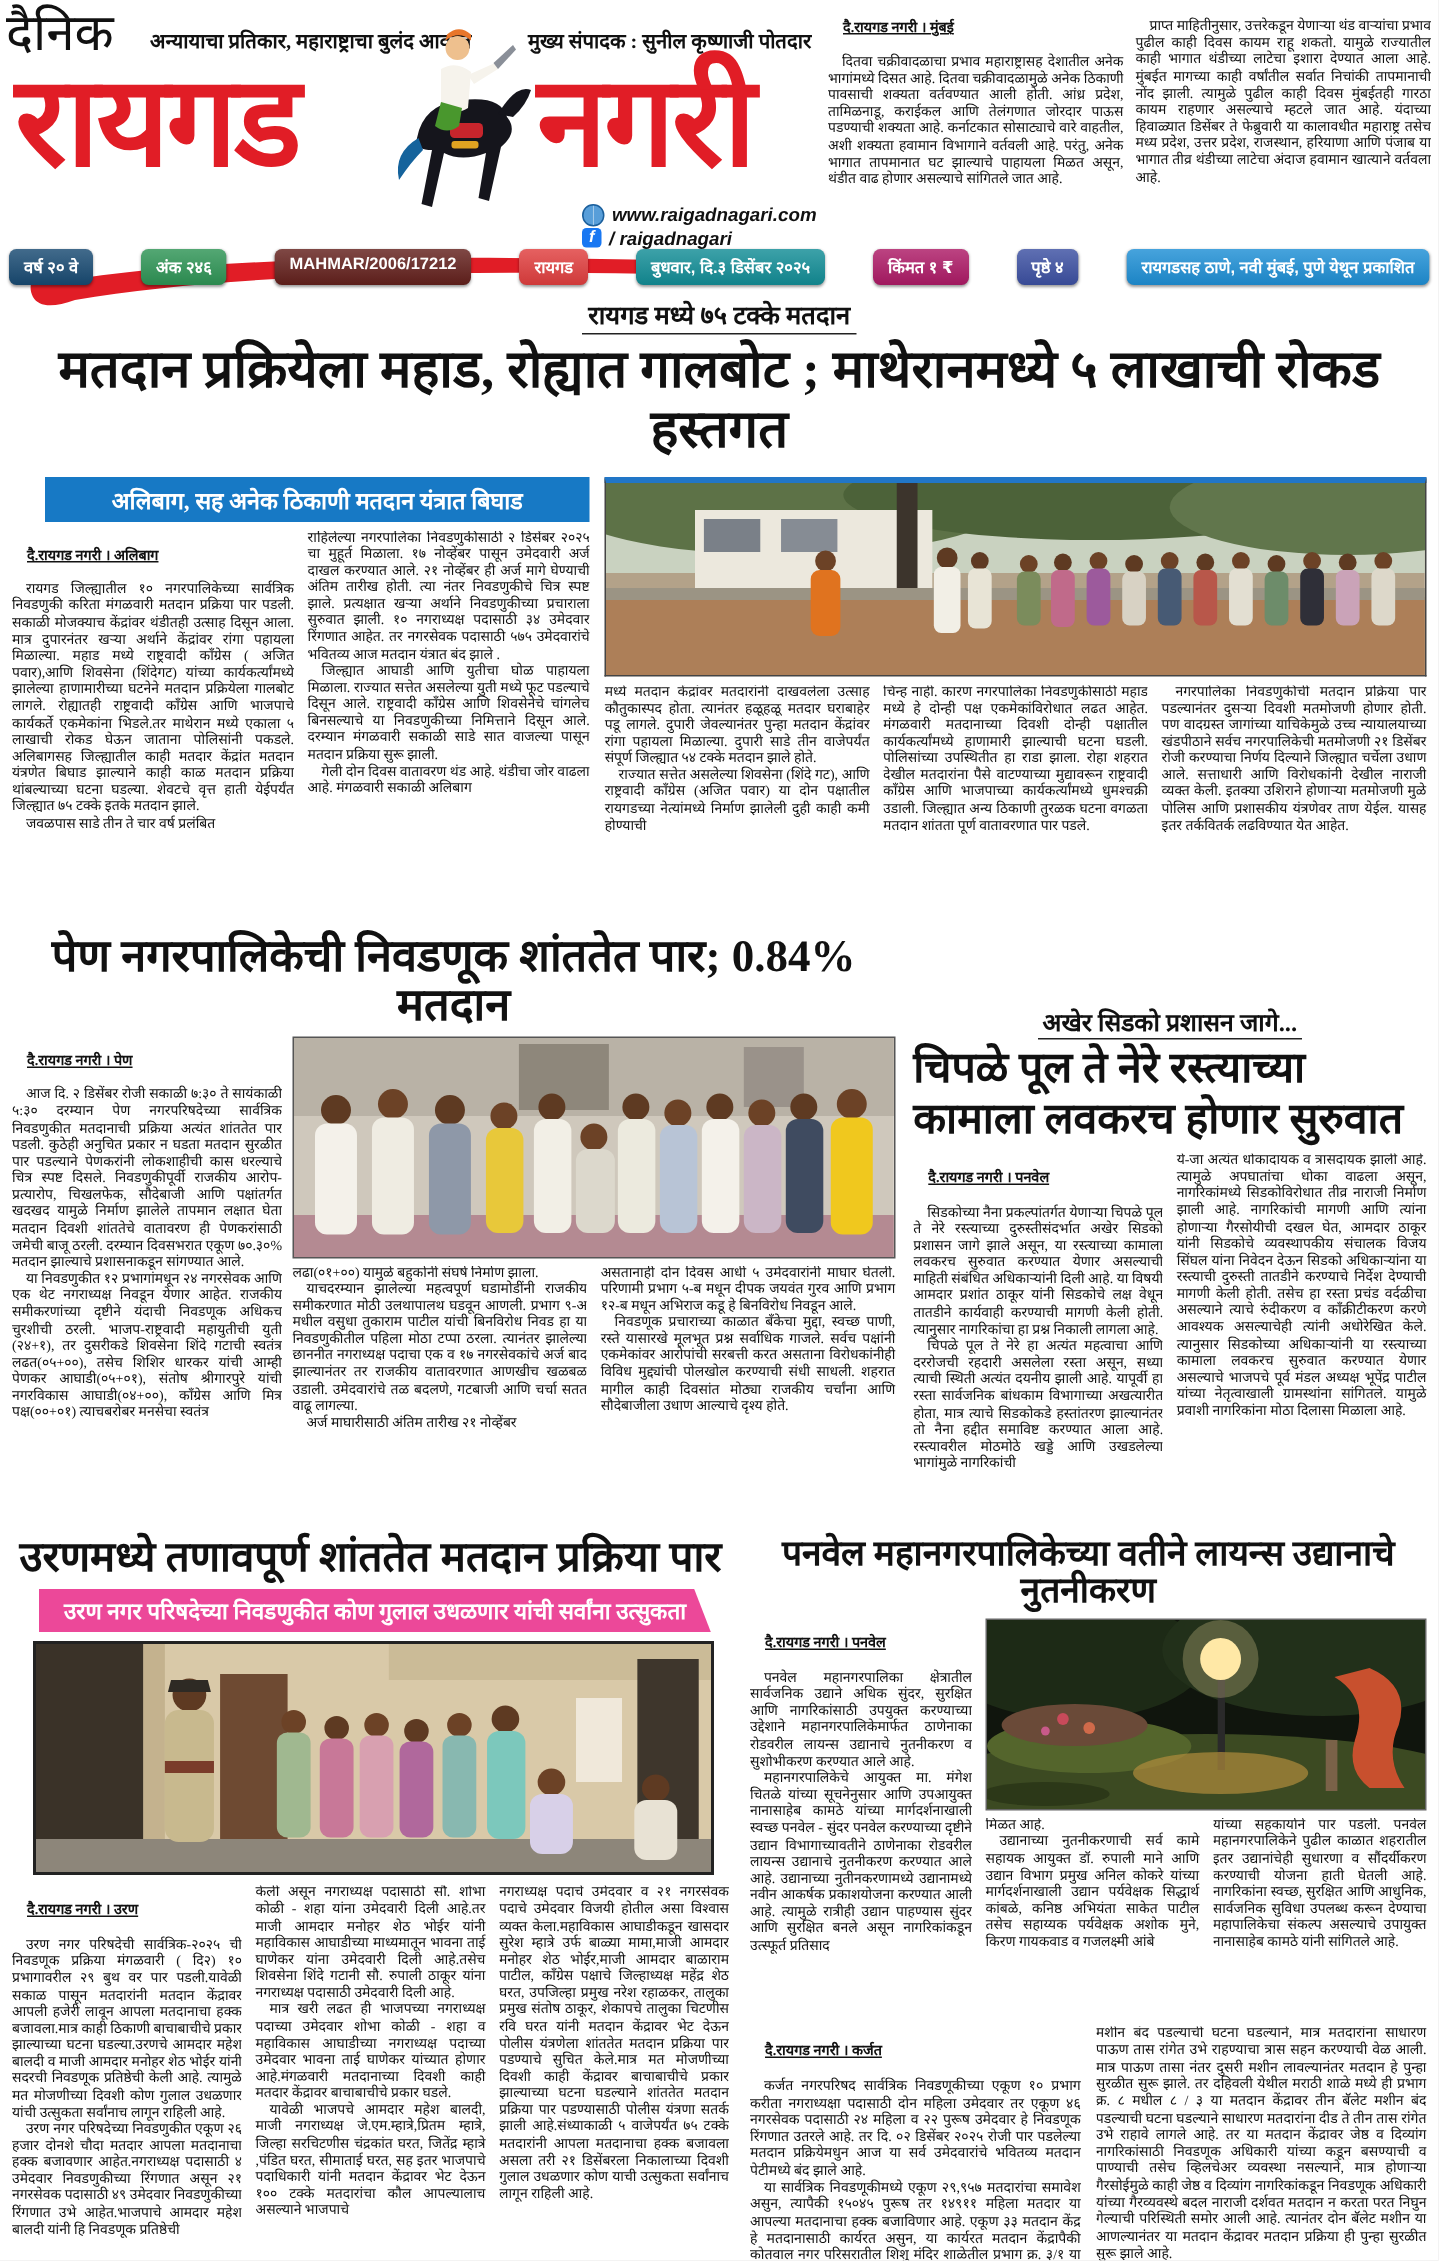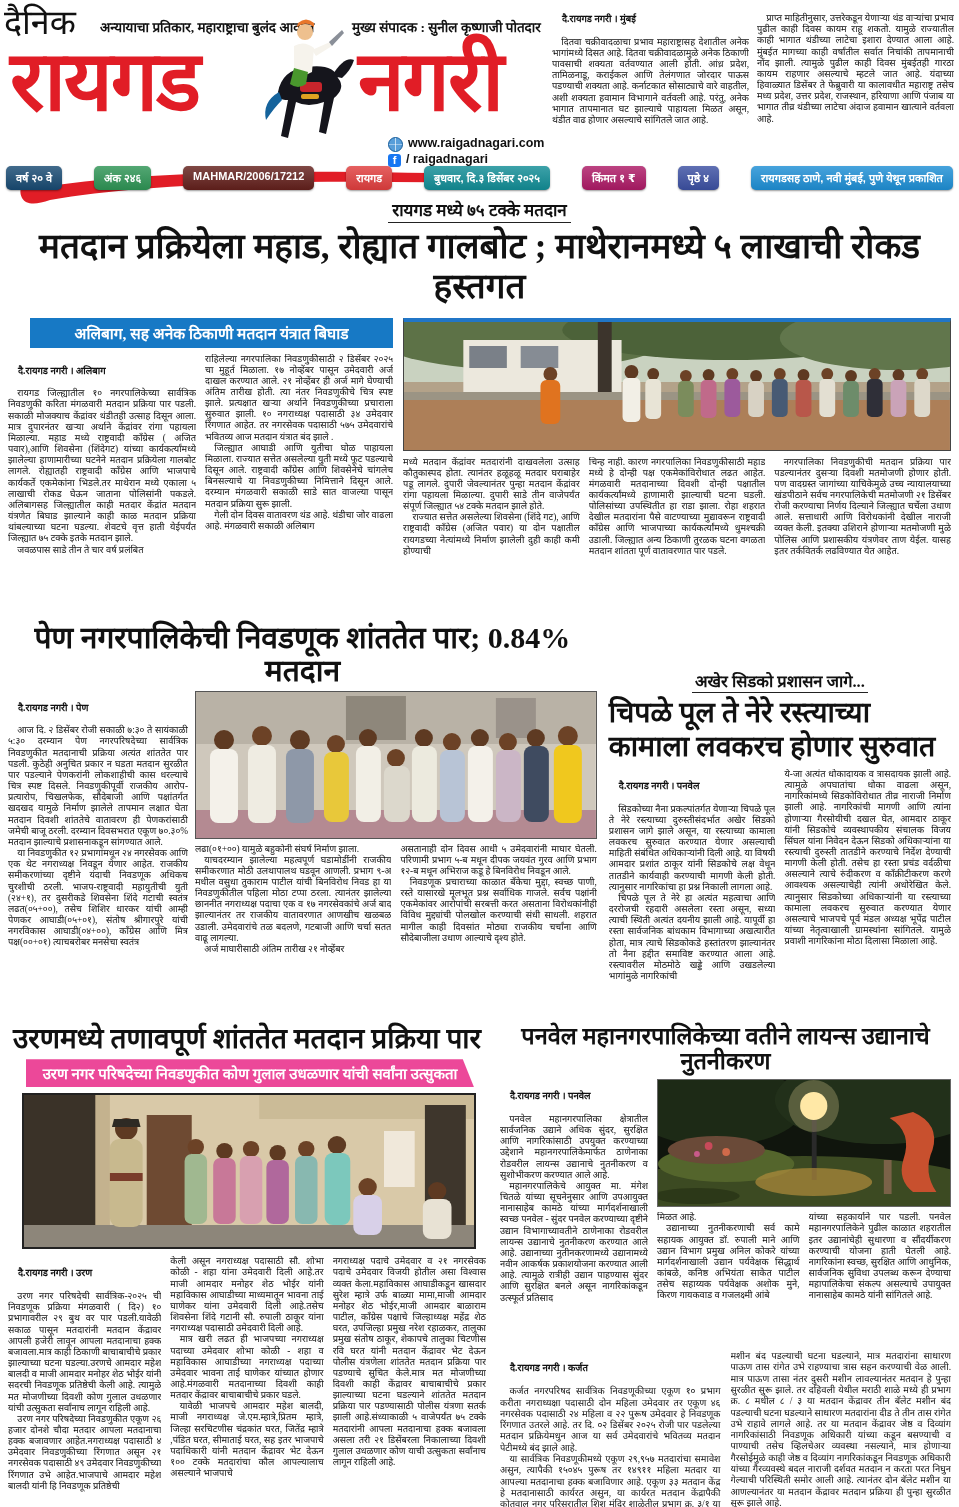--- a/index.html
+++ b/index.html
@@ -12,35 +12,35 @@
   .editor-line{position:absolute;left:352px;top:18px;font-size:13.5px;font-weight:bold;}
   .title-row{position:absolute;left:6px;top:36px;width:552px;height:100px;}
   .title-part{font-size:84px;font-weight:bold;color:#e11d26;line-height:.95;
               font-family:"Liberation Sans","DejaVu Sans",sans-serif;letter-spacing:-2px;}
   .tp1{position:absolute;left:4px;top:6px;}
   .tp2{position:absolute;left:352px;top:6px;}
   .horse{position:absolute;left:248px;top:-24px;width:104px;height:146px;z-index:2;}
   .swoosh{position:absolute;left:10px;top:128px;width:530px;height:40px;}
   .site-block{position:absolute;left:388px;top:136px;font-size:12.5px;font-weight:bold;
               font-family:"Liberation Sans","DejaVu Sans",sans-serif;}
-  .site-row{display:flex;align-items:flex-end;gap:5px;line-height:1.25;}
+  .site-row{display:flex;align-items:flex-start;gap:5px;line-height:1.25;font-style:italic;}
   .globe-ic{display:inline-block;width:13px;height:13px;border-radius:50%;
             background:radial-gradient(circle,#fff 0 2px,transparent 2px),#2e86d0;
             border:1px solid #1b5f9c;
             background-image:linear-gradient(#fff3 49%,#fff8 50%,#fff3 51%),
                              linear-gradient(90deg,transparent 46%,#ffffffaa 50%,transparent 54%);}
   .fb-ic{display:inline-block;width:13px;height:13px;border-radius:3px;background:#1877f2;color:#fff;
          font-family:"Liberation Sans",sans-serif;font-size:11px;font-weight:bold;text-align:center;line-height:13px;}
   
   .weather{position:absolute;left:552px;top:2px;width:402px;}
   .weather h2{margin:2px 0 4px;font-size:20.5px;line-height:1.15;text-align:center;}
   .w-cols{display:flex;gap:8px;}
   .w-col{width:50%;height:126px;overflow:hidden;font-size:9.3px;line-height:1.2;
          text-align:justify;white-space:pre-line;}
-  .byline{font-weight:bold;font-size:9.6px;margin:0 0 1px 10px;}
+  .byline{font-weight:bold;font-size:9.6px;margin:0 0 1px 10px;text-decoration:underline;}
   
   .badges{position:absolute;left:0;top:166px;width:947px;padding:0 6px;display:flex;
           justify-content:space-between;gap:4px;}
   .badge{border-radius:5px;color:#fff;font-size:11px;font-weight:bold;padding:4px 10px 5px;
          white-space:nowrap;text-align:center;box-shadow:0 1px 2px #0006;
          background-image:linear-gradient(#ffffff2e,#00000014);
          font-family:"Liberation Sans","DejaVu Sans",sans-serif;}
   
   .kicker-wrap{text-align:center;margin-top:8px;}
   .kicker{display:inline-block;font-size:17px;font-weight:bold;border-bottom:1.5px solid #222;padding:0 4px 1px;}

